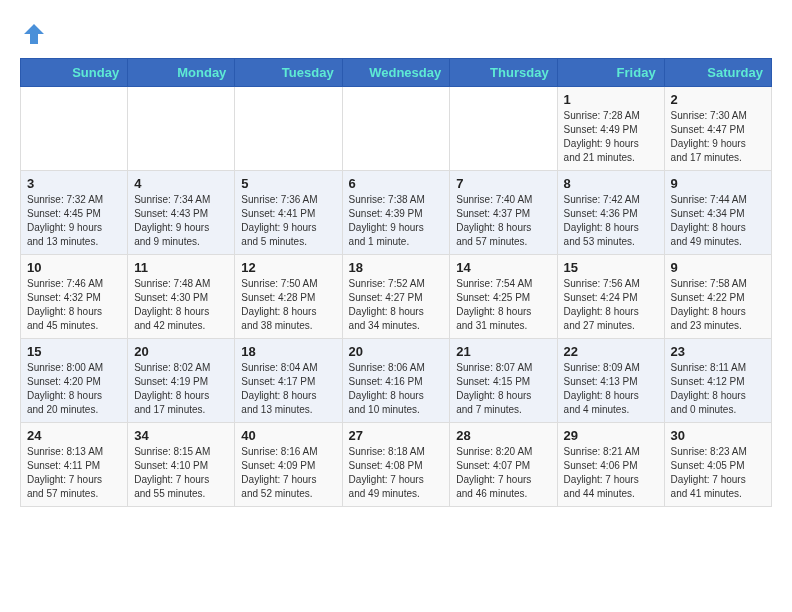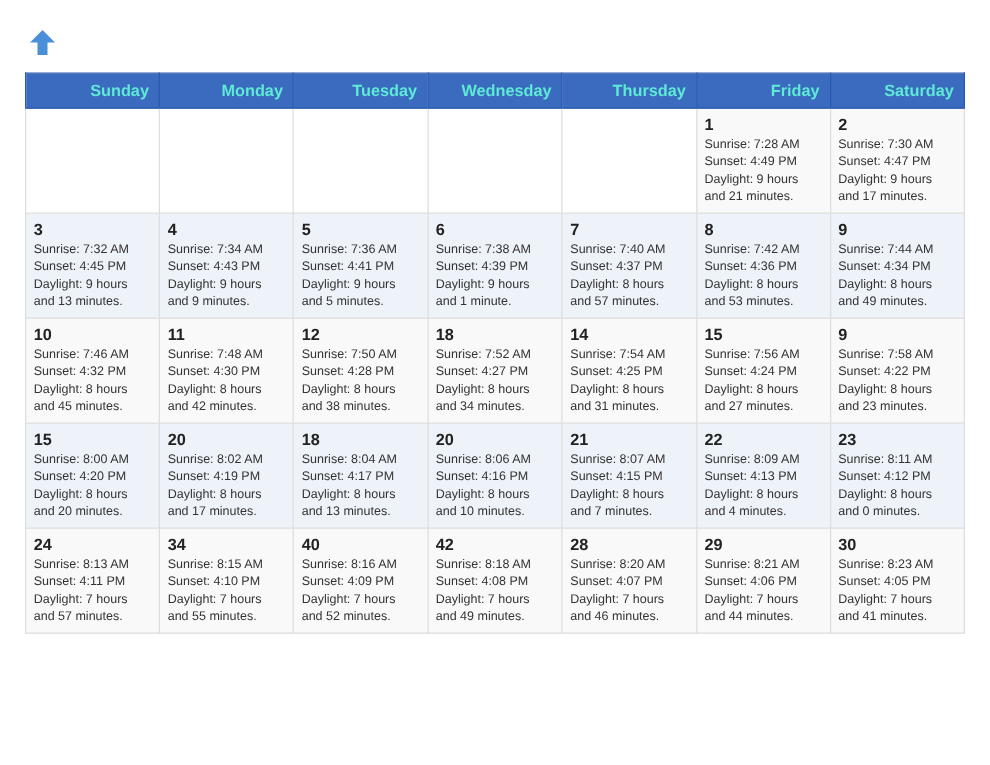--- a/index.html
+++ b/index.html
@@ -235,21 +235,21 @@
         </td>
         <td>
           <span class="day-num">34</span>
           <div class="day-info">Sunrise: 8:15 AM<br>Sunset: 4:10 PM<br>Daylight: 7 hours<br>and 55 minutes.</div>
         </td>
         <td>
           <span class="day-num">40</span>
           <div class="day-info">Sunrise: 8:16 AM<br>Sunset: 4:09 PM<br>Daylight: 7 hours<br>and 52 minutes.</div>
         </td>
         <td>
-          <span class="day-num">42</span>
+          <span class="day-num">27</span>
           <div class="day-info">Sunrise: 8:18 AM<br>Sunset: 4:08 PM<br>Daylight: 7 hours<br>and 49 minutes.</div>
         </td>
         <td>
           <span class="day-num">28</span>
           <div class="day-info">Sunrise: 8:20 AM<br>Sunset: 4:07 PM<br>Daylight: 7 hours<br>and 46 minutes.</div>
         </td>
         <td>
           <span class="day-num">29</span>
           <div class="day-info">Sunrise: 8:21 AM<br>Sunset: 4:06 PM<br>Daylight: 7 hours<br>and 44 minutes.</div>
         </td>

